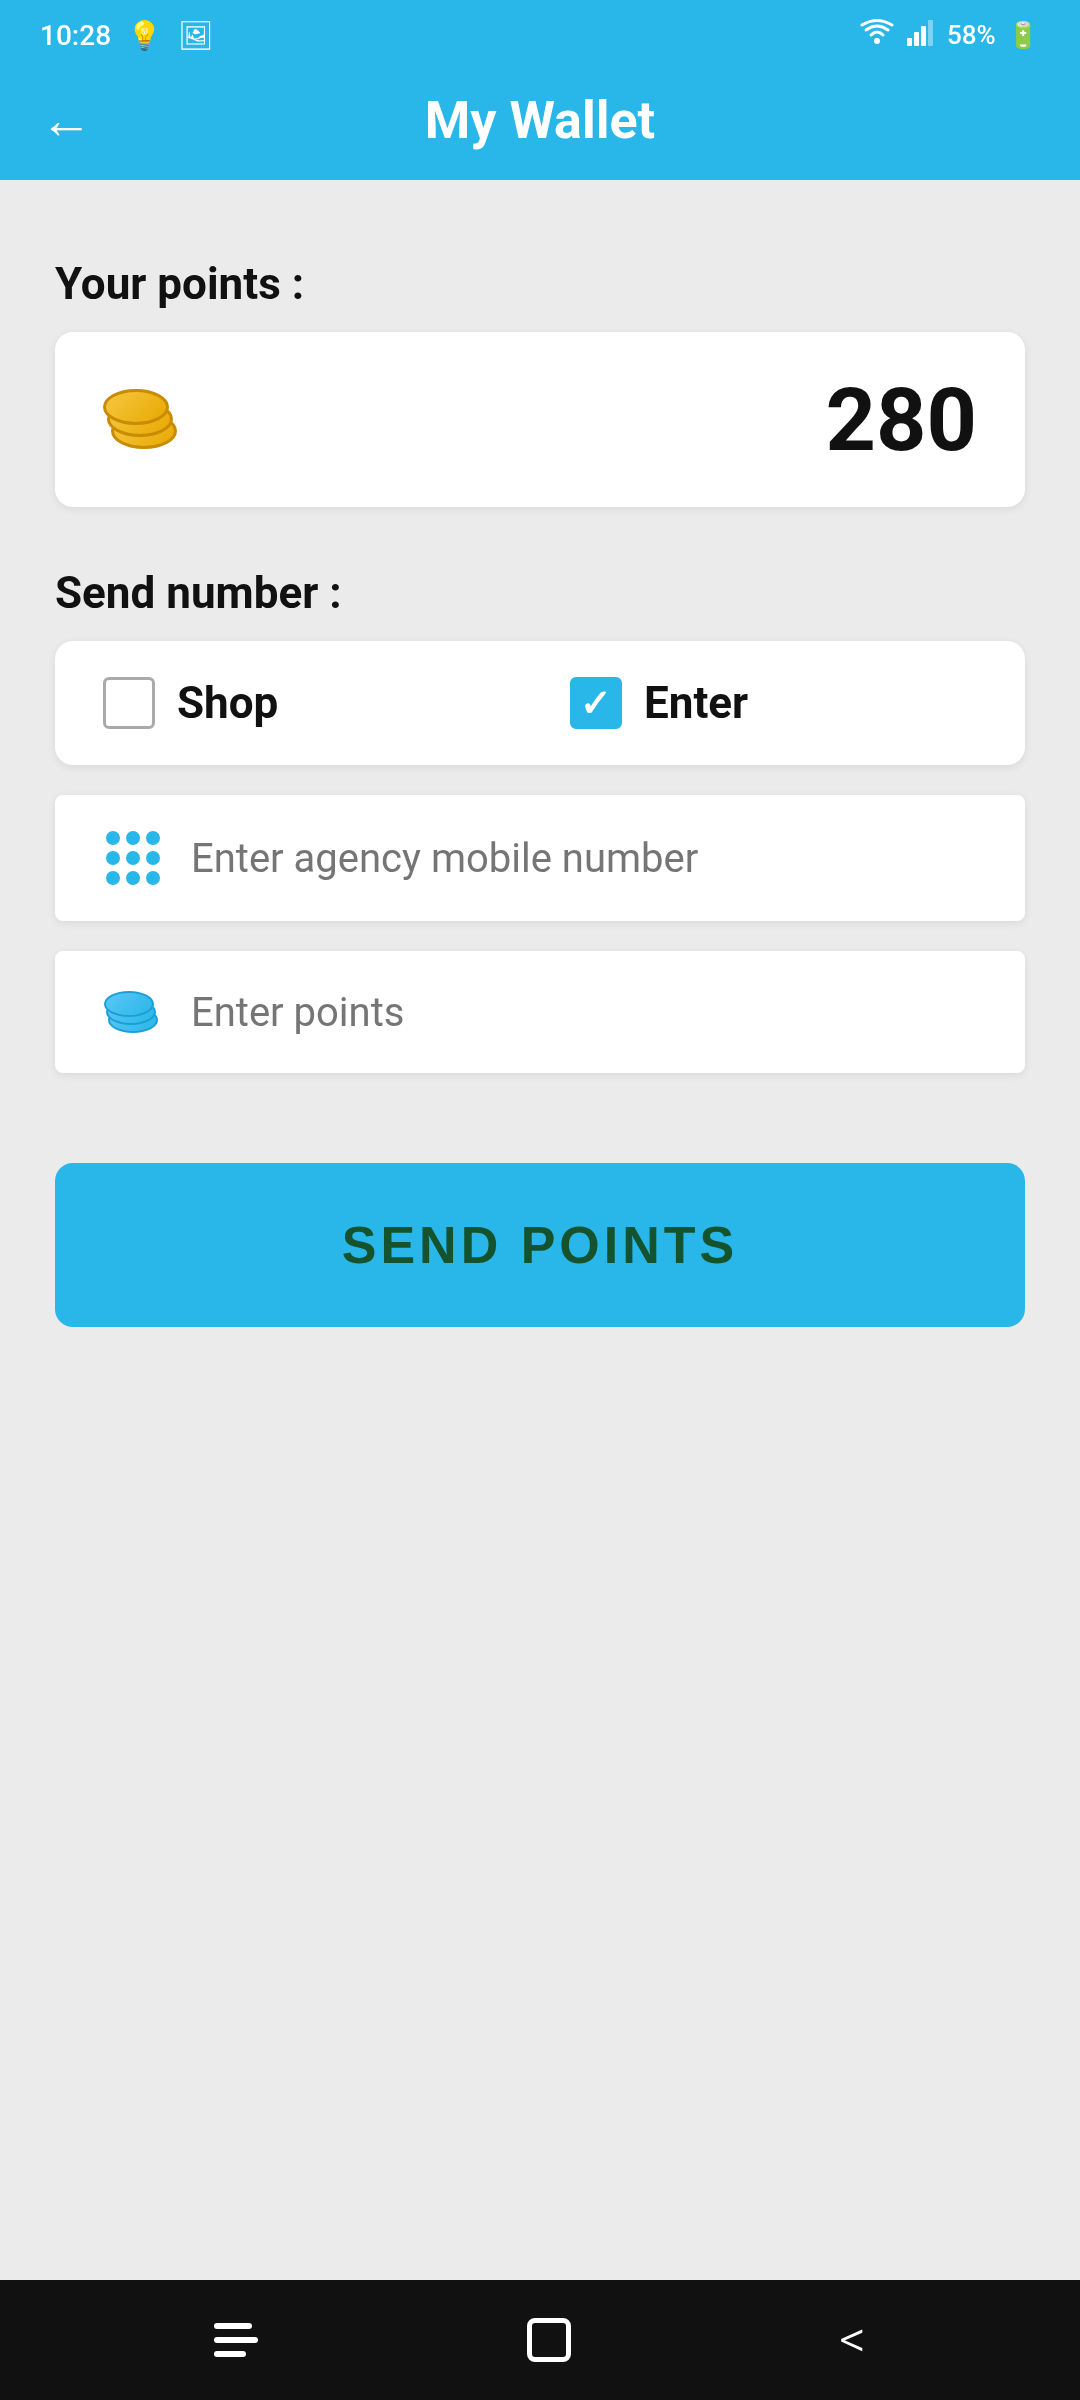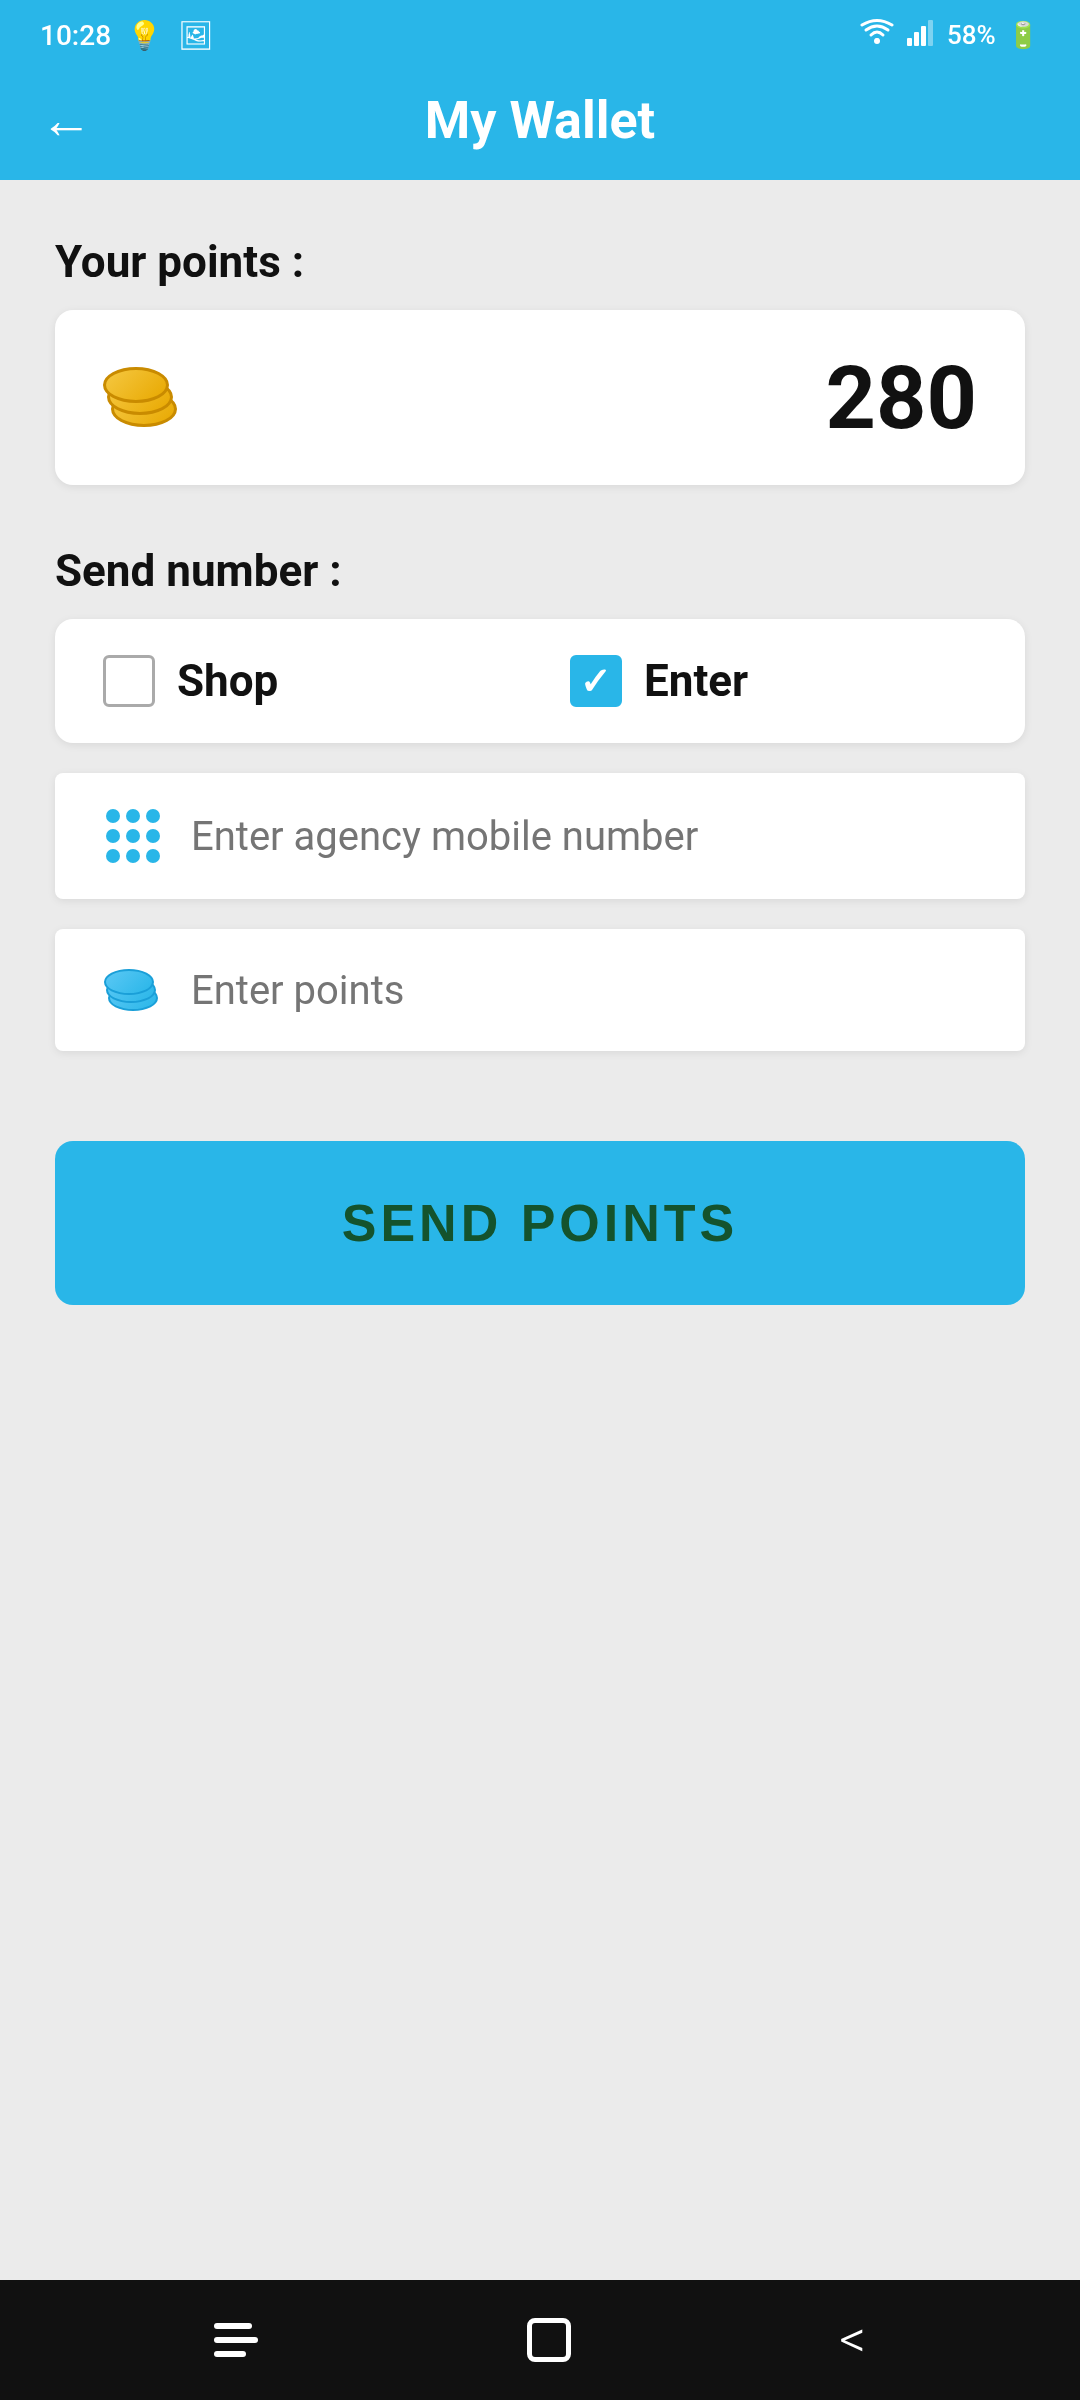--- a/index.html
+++ b/index.html
@@ -68,21 +68,21 @@
     .header-title {
       color: white;
       font-size: 52px;
       font-weight: bold;
     }
 
     
     .main-content {
       flex: 1;
       background-color: #ebebeb;
-      padding: 56px 55px;
+      padding: 78px 55px;
       display: flex;
       flex-direction: column;
       gap: 0;
     }
 
     .section-label {
       font-size: 44px;
       font-weight: bold;
       color: #111;
       margin-bottom: 22px;

